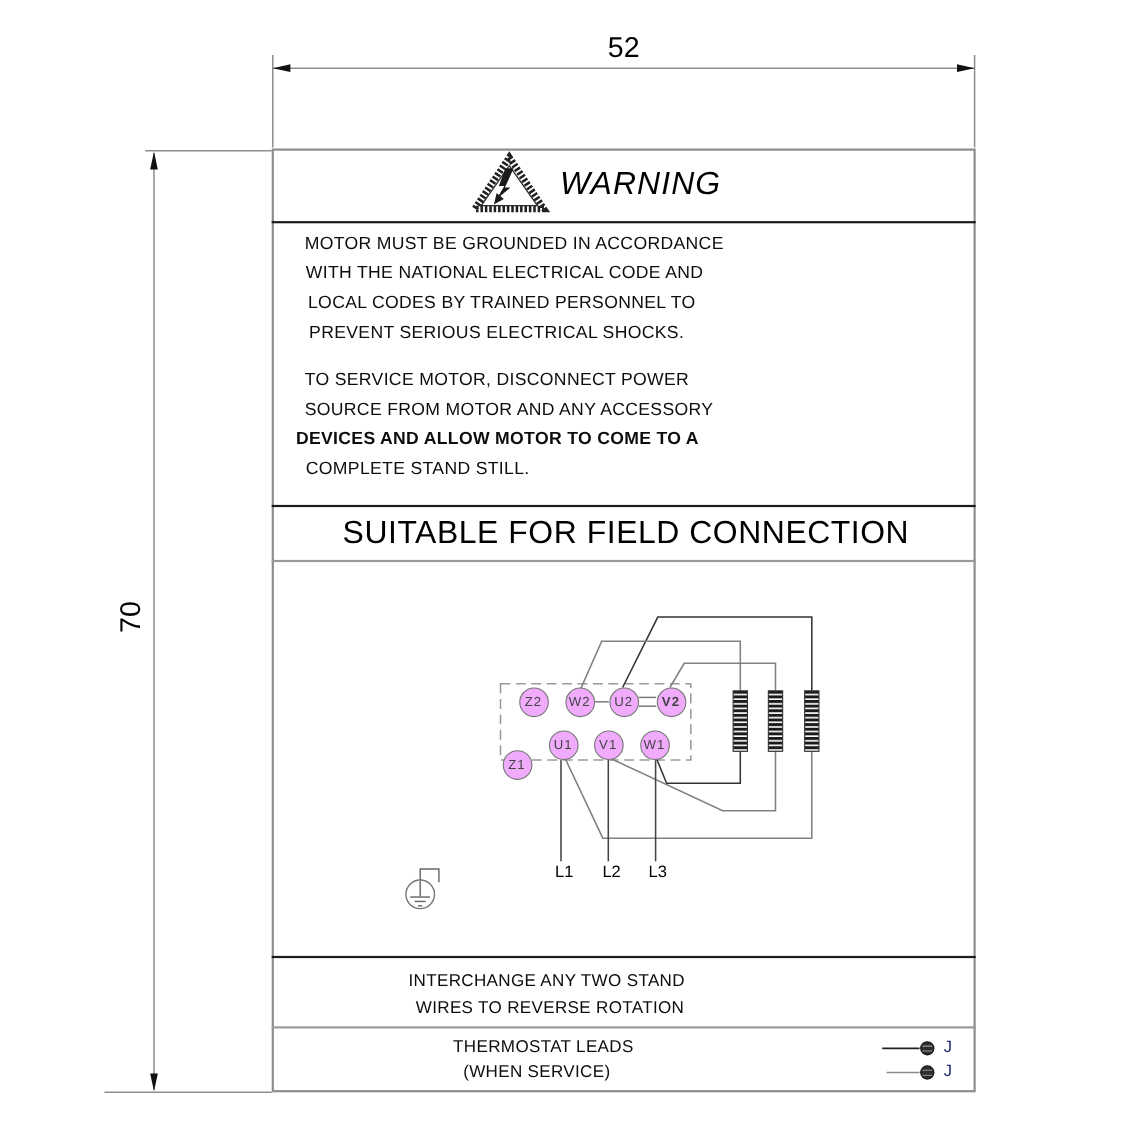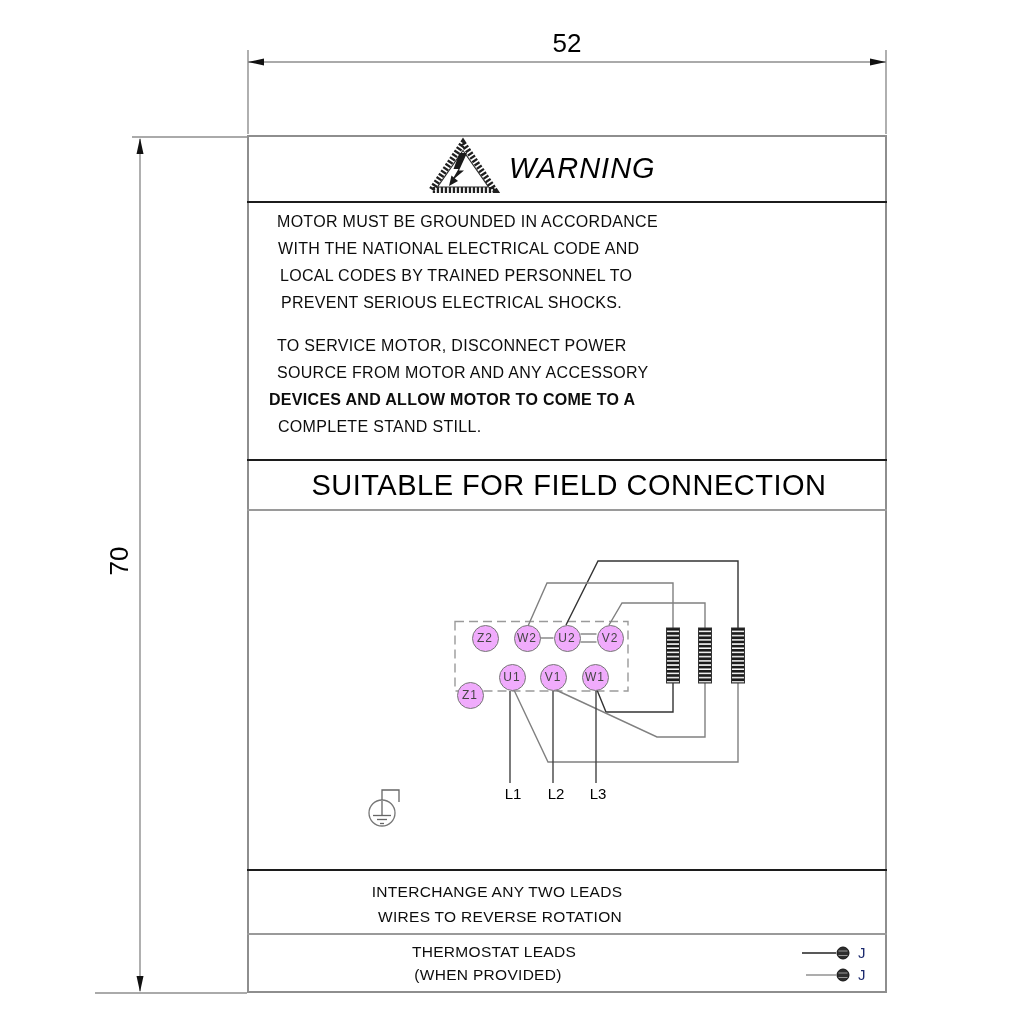--- a/index.html
+++ b/index.html
@@ -139,41 +139,41 @@
 
   <div class="abs terminal" style="left:471.5px;top:624.5px;">
       <span>Z2</span>
     </div>
   <div class="abs terminal" style="left:513.5px;top:624.5px;">
       <span>W2</span>
     </div>
   <div class="abs terminal" style="left:553.5px;top:624.5px;">
       <span>U2</span>
     </div>
-  <div class="abs terminal" style="left:596.5px;top:624.5px;">
+  <div class="abs terminal" style="left:596.5px;top:624.5px;font-weight:bold;">
       <span>V2</span>
     </div>
   <div class="abs terminal" style="left:456.5px;top:663.5px;margin-top:18px;">
       <span>Z1</span>
     </div>
   <div class="abs terminal" style="left:498.5px;top:663.5px;">
       <span>U1</span>
     </div>
   <div class="abs terminal" style="left:539.5px;top:663.5px;">
       <span>V1</span>
     </div>
   <div class="abs terminal" style="left:581.5px;top:663.5px;">
       <span>W1</span>
     </div>
 
   <div class="abs ctr lline" style="left:513px;top:793px;">L1</div>
   <div class="abs ctr lline" style="left:556px;top:793px;">L2</div>
   <div class="abs ctr lline" style="left:598px;top:793px;">L3</div>
 
-  <div class="abs ctr small-line" style="left:497px;top:892px;">INTERCHANGE ANY TWO LEADS</div>
+  <div class="abs ctr small-line" style="left:497px;top:892px;">INTERCHANGE ANY TWO STAND</div>
   <div class="abs ctr small-line" style="left:500px;top:917px;">WIRES TO REVERSE ROTATION</div>
 
   <div class="abs ctr small-line" style="left:494px;top:952px;">THERMOSTAT LEADS</div>
-  <div class="abs ctr small-line" style="left:488px;top:975px;">(WHEN PROVIDED)</div>
+  <div class="abs ctr small-line" style="left:488px;top:975px;">(WHEN SERVICE)</div>
   <div class="abs vctr lead-label" style="left:858px;top:952px;">J</div>
   <div class="abs vctr lead-label" style="left:858px;top:974px;">J</div>
 
 </div>
 
 </body></html>

